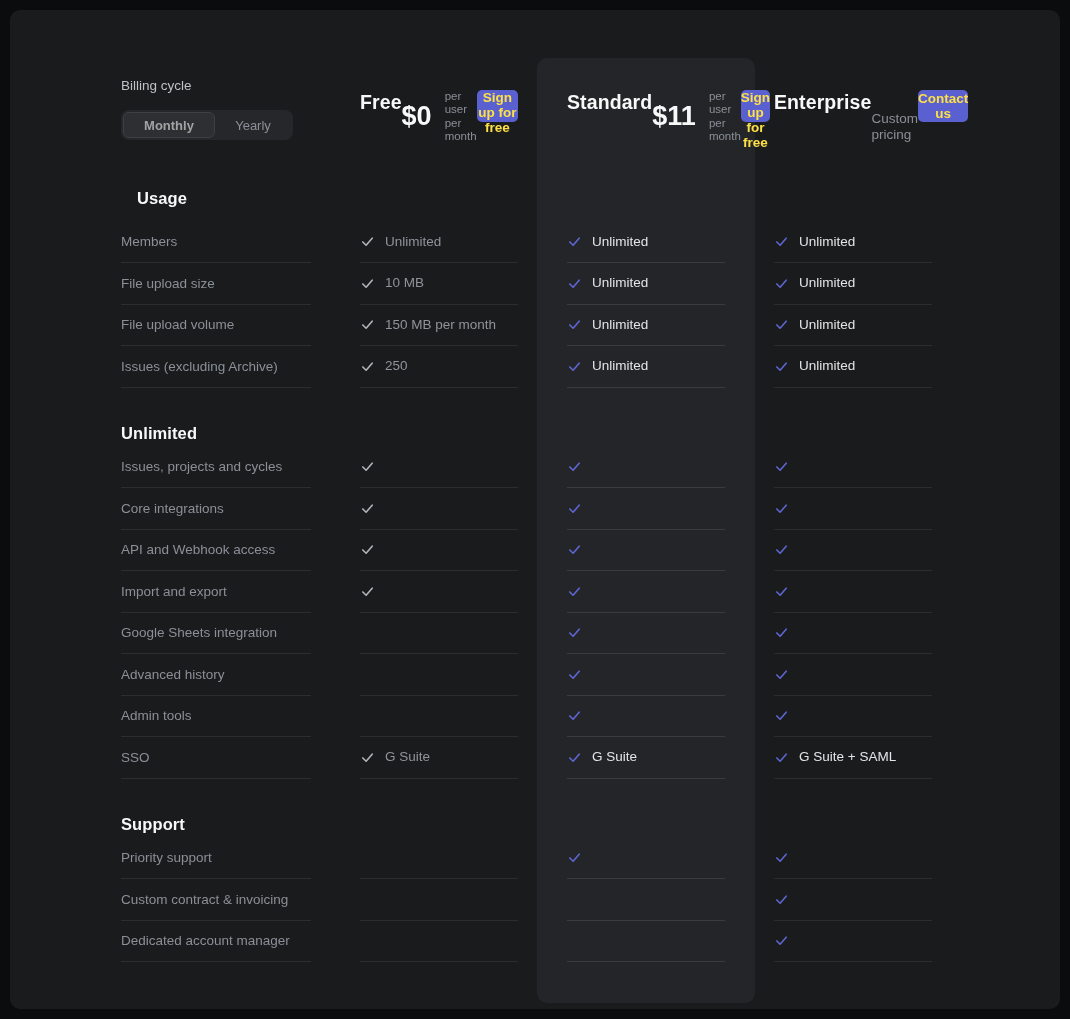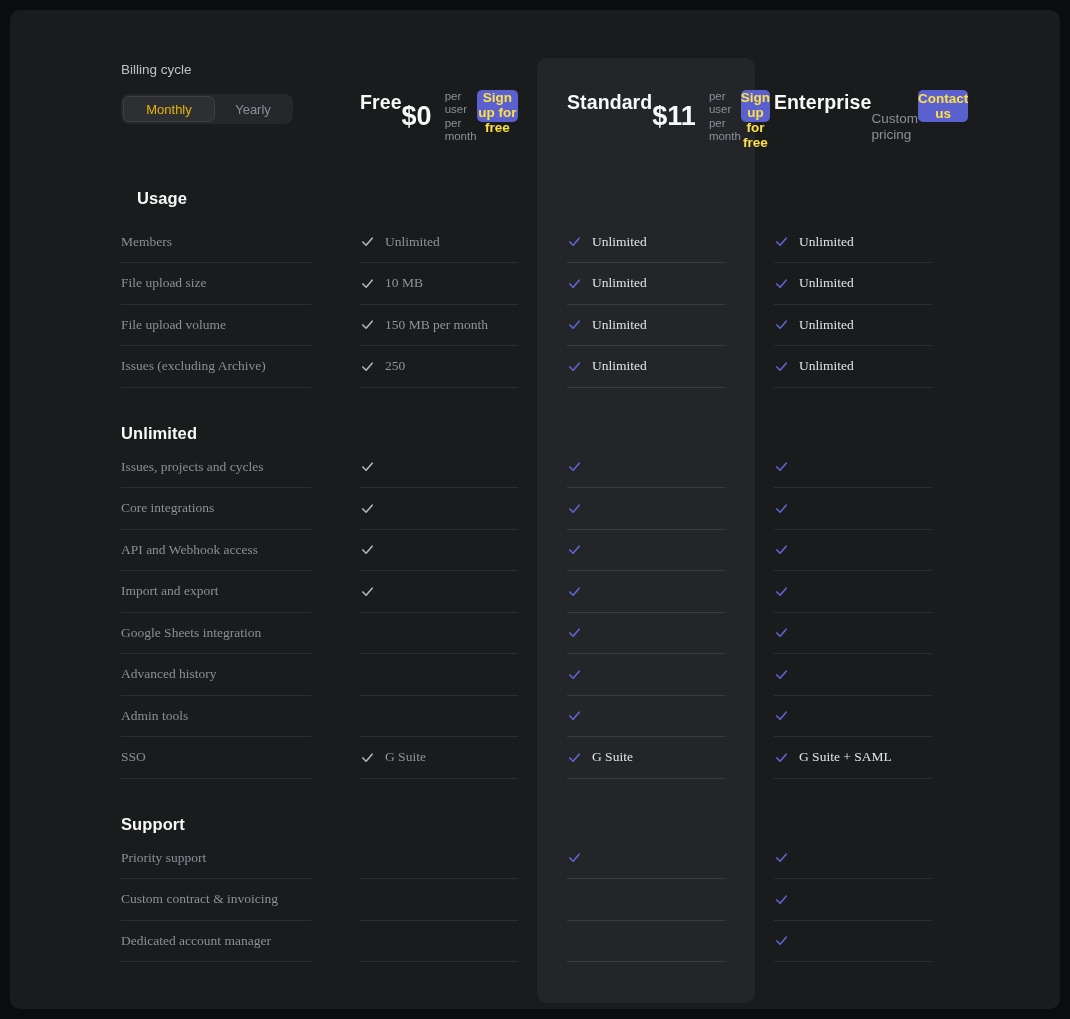--- a/index.html
+++ b/index.html
@@ -40,34 +40,34 @@
   .content{position:absolute;left:111px;top:0;width:821px;}
 
   
   .cell{flex:0 0 auto;}
   .label-col{width:190px;margin-right:49px;}
   .plan-col{width:158px;margin-right:49px;}
   .plan-col:last-child{margin-right:0;}
 
   
   .hrow{display:flex;height:170px;}
-  .billing-cell{display:flex;flex-direction:column;padding-top:52px;}
+  .billing-cell{display:flex;flex-direction:column;padding-top:68px;}
   .billing-label{font-size:13.5px;color:var(--billing-label);line-height:16px;}
   .toggle{
     margin-top:16px;width:172px;height:30px;background:var(--toggle-track);
     border-radius:8px;display:flex;align-items:stretch;padding:2px;
   }
   .seg{
     display:flex;align-items:center;justify-content:center;
     font-size:13px;color:var(--label);border-radius:6px;cursor:pointer;
   }
   .seg.selected{
     background:var(--toggle-selected);
     border:1px solid #3e3f43;
-    color:#eab308;font-weight:normal;
+    color:#a3a3a3;font-weight:bold;
     width:92px;
   }
   .seg.unselected{flex:1;}
 
   .plan-header{display:flex;flex-direction:row;padding-top:80px;}
   .plan-name{font-size:19.5px;font-weight:bold;color:var(--heading);line-height:24px;letter-spacing:.1px;}
   .price-row{margin-top:10px;margin-bottom:19px;height:33px;display:flex;align-items:center;}
   .price{font-size:27px;font-weight:bold;color:var(--heading);line-height:33px;}
   .price-note{margin-left:13px;font-size:11.5px;line-height:13.5px;color:var(--label);}
   .custom-pricing{margin-top:21px;margin-bottom:29px;font-size:13.5px;line-height:16px;color:var(--label);}
@@ -84,21 +84,20 @@
   .heading-cell{display:flex;align-items:flex-end;padding-bottom:4px;}
   .row-heading.first .heading-cell{padding-bottom:14px;}
   .heading-cell span{font-size:16.5px;font-weight:bold;color:var(--heading);letter-spacing:.1px;}
 
   
   .frow{display:flex;height:41.5px;}
   .frow .cell{
     display:flex;align-items:center;
     border-bottom:1px solid var(--divider);
     font-size:13.5px;
-    font-family:Liberation Serif, serif;
   }
   .frow .label-cell{color:var(--label);}
   .frow .col-standard{border-bottom-color:var(--divider-card);}
   .frow .col-free{color:var(--value-free);}
   .frow .col-standard,.frow .col-enterprise{color:var(--value-accent);}
   .check{display:inline-flex;width:15px;height:15px;margin-right:10px;flex:0 0 auto;}
   .check svg{display:block;}
   .check-free{color:var(--check-free);}
   .check-accent{color:var(--check-accent);}
   .vtext{line-height:16px;}

